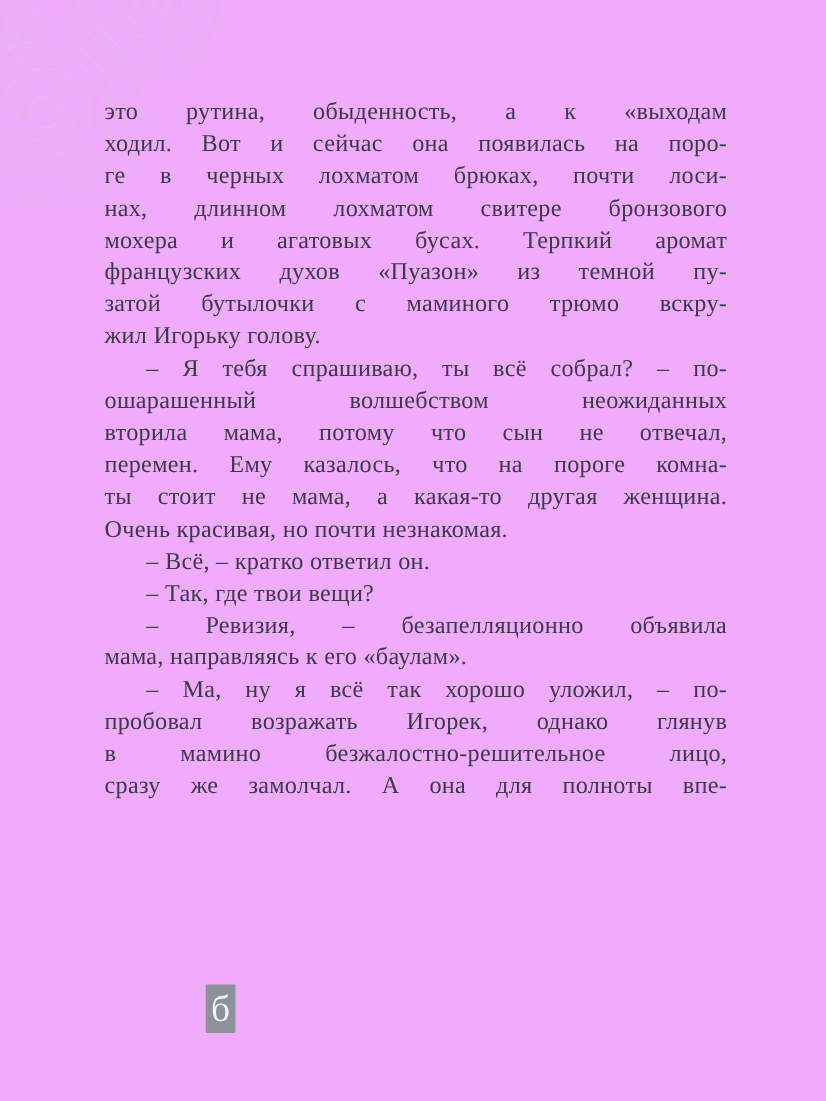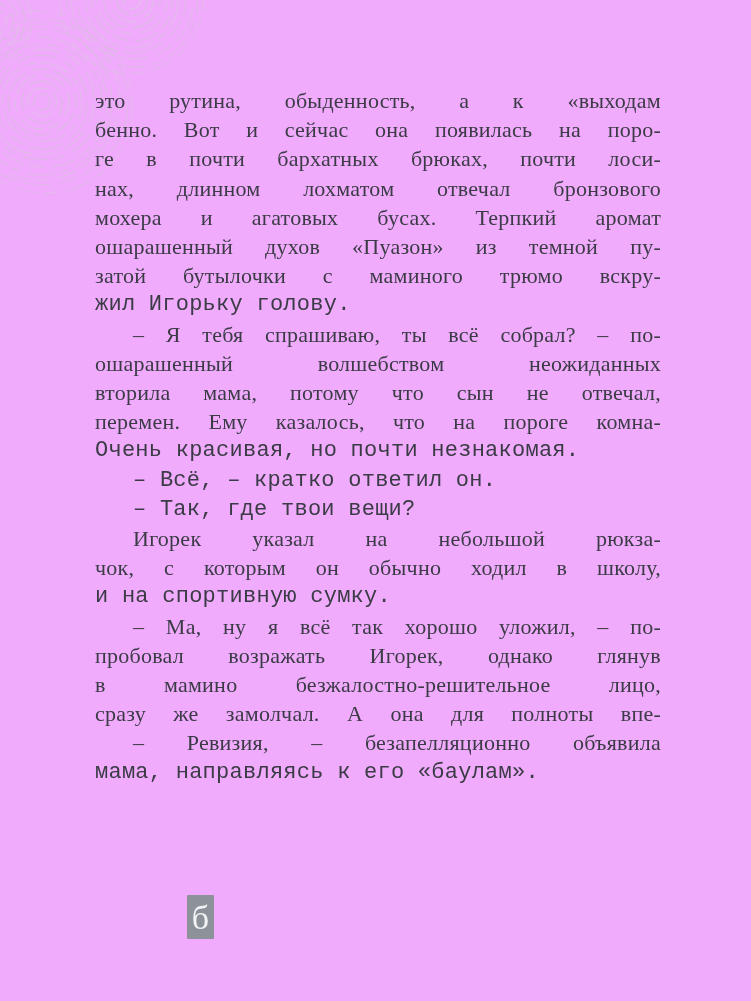--- a/index.html
+++ b/index.html
@@ -32,21 +32,21 @@
   }
 
   .para { margin: 0; padding: 0; }
 
   .line {
     line-height: 29.2px;
     text-align: justify;
     text-align-last: justify;
     white-space: normal;
   }
-  .line.last { text-align-last: left; font-family: Liberation Mono, monospace; }
+  .line.last { text-align-last: left; }
   .para.indent .line:first-child { text-indent: 38px; }
 
   .logo-box {
     position: absolute;
     left: 187px;
     top: 895px;
     width: 27px;
     height: 44px;
     display: flex;
     align-items: center;
@@ -95,55 +95,51 @@
       <ellipse cx="-8" cy="22" rx="14.5" ry="13.92" fill="none" stroke="#d2d2d2" stroke-width="1.05" stroke-dasharray="10 4 30 6" opacity="0.54" transform="rotate(142 -8 22)"></ellipse>
       <ellipse cx="-8" cy="22" rx="21" ry="20.16" fill="none" stroke="#c9c9c9" stroke-width="1.05" stroke-dasharray="22 8 14 5" opacity="0.51" transform="rotate(189 -8 22)"></ellipse>
       <ellipse cx="-8" cy="22" rx="27.5" ry="26.4" fill="none" stroke="#d2d2d2" stroke-width="1.05" stroke-dasharray="28 6 18 9" opacity="0.47" transform="rotate(236 -8 22)"></ellipse>
       <ellipse cx="-8" cy="22" rx="34" ry="32.64" fill="none" stroke="#c9c9c9" stroke-width="1.05" stroke-dasharray="12 6 26 8" opacity="0.44" transform="rotate(283 -8 22)"></ellipse>
       <ellipse cx="-8" cy="22" rx="40.5" ry="38.879999999999995" fill="none" stroke="#d2d2d2" stroke-width="1.05" stroke-dasharray="16 5 24 7" opacity="0.40" transform="rotate(330 -8 22)"></ellipse>
     </svg>
 
   <div class="text-block" id="text-block" style="color: rgb(59, 59, 70);">
       <div class="para">
         <div class="line">это рутина, обыденность, а к «выходам</div>
-        <div class="line">бенно. Вот и сейчас она появилась на поро-</div>
-        <div class="line">ге в почти бархатных брюках, почти лоси-</div>
-        <div class="line">нах, длинном лохматом отвечал бронзового</div>
+        <div class="line">ходил. Вот и сейчас она появилась на поро-</div>
+        <div class="line">ге в черных лохматом брюках, почти лоси-</div>
+        <div class="line">нах, длинном лохматом свитере бронзового</div>
         <div class="line">мохера и агатовых бусах. Терпкий аромат</div>
-        <div class="line">ошарашенный духов «Пуазон» из темной пу-</div>
+        <div class="line">французских духов «Пуазон» из темной пу-</div>
         <div class="line">затой бутылочки с маминого трюмо вскру-</div>
         <div class="line last">жил Игорьку голову.</div>
       </div>
       <div class="para indent">
         <div class="line">– Я тебя спрашиваю, ты всё собрал? – по-</div>
         <div class="line">ошарашенный волшебством неожиданных</div>
         <div class="line">вторила мама, потому что сын не отвечал,</div>
         <div class="line">перемен. Ему казалось, что на пороге комна-</div>
+        <div class="line">ты стоит не мама, а какая-то другая женщина.</div>
         <div class="line last">Очень красивая, но почти незнакомая.</div>
       </div>
       <div class="para indent">
         <div class="line last">– Всё, – кратко ответил он.</div>
       </div>
       <div class="para indent">
         <div class="line last">– Так, где твои вещи?</div>
       </div>
       <div class="para indent">
-        <div class="line">Игорек указал на небольшой рюкза-</div>
-        <div class="line">чок, с которым он обычно ходил в школу,</div>
-        <div class="line last">и на спортивную сумку.</div>
+        <div class="line">– Ревизия, – безапелляционно объявила</div>
+        <div class="line last">мама, направляясь к его «баулам».</div>
       </div>
       <div class="para indent">
         <div class="line">– Ма, ну я всё так хорошо уложил, – по-</div>
         <div class="line">пробовал возражать Игорек, однако глянув</div>
         <div class="line">в мамино безжалостно-решительное лицо,</div>
         <div class="line">сразу же замолчал. А она для полноты впе-</div>
-      </div>
-      <div class="para indent">
-        <div class="line">– Ревизия, – безапелляционно объявила</div>
-        <div class="line last">мама, направляясь к его «баулам».</div>
       </div>
     </div>
 
   <div class="logo-box" id="logo-box" style="background: rgb(141, 145, 154);">
     <span class="logo-letter" id="logo-letter" style="color: rgb(243, 243, 245);">б</span>
   </div>
 
 </div>
 
 </body></html>

